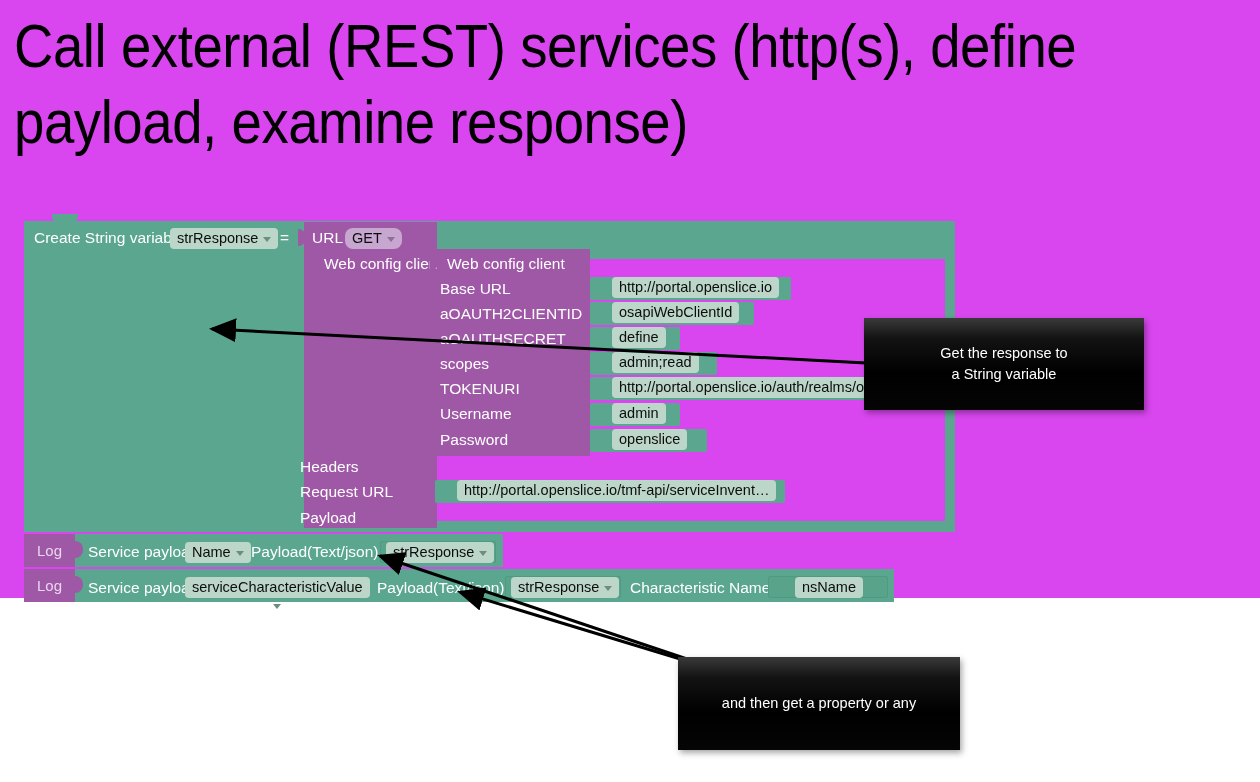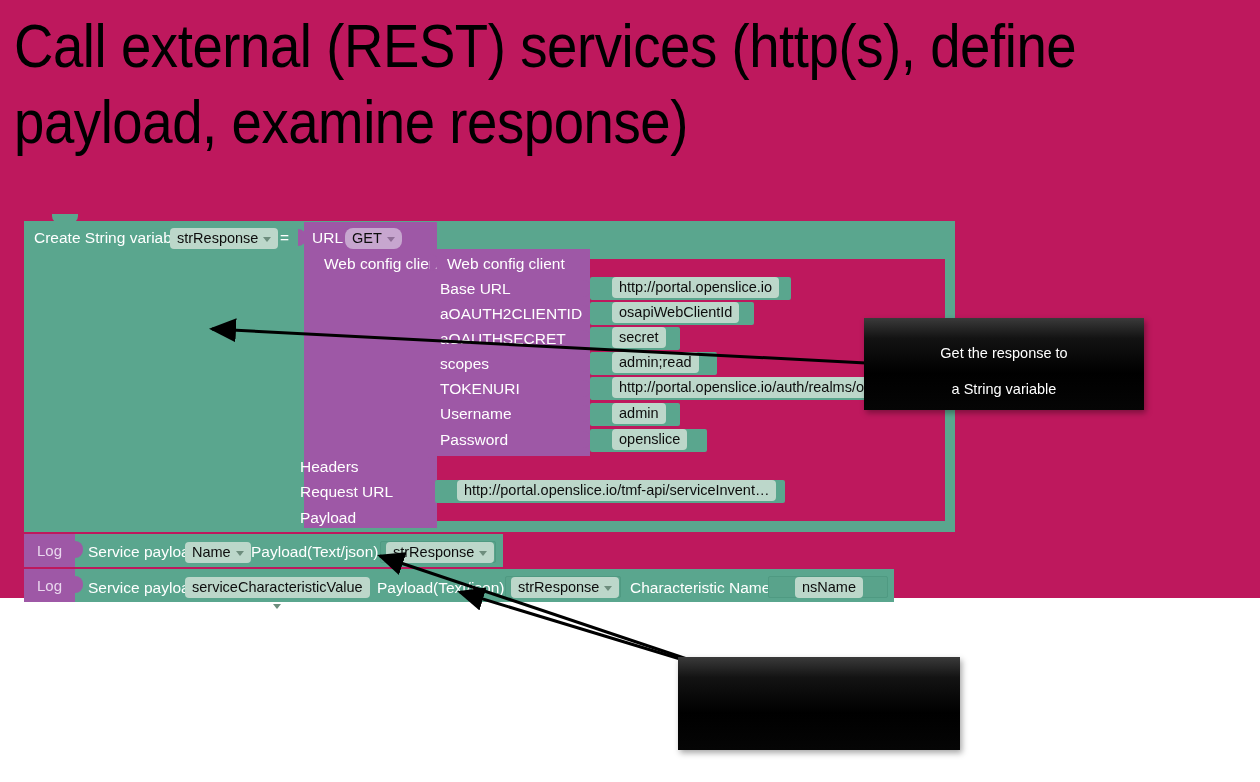--- a/index.html
+++ b/index.html
@@ -3,21 +3,21 @@
 <meta charset="utf-8">
 <style>
   * { box-sizing: border-box; }
   html, body {
     margin: 0; padding: 0;
     width: 1260px; height: 782px;
     background: #ffffff;
     font-family: "Liberation Sans", sans-serif;
     overflow: hidden;
   }
-  #stage { position: relative; width: 1260px; height: 598px; background: #be185d; padding-left: 8px; }
+  #stage { position: relative; width: 1260px; height: 598px; background: #d946ef; padding-left: 8px; }
 
   
   .slide-title {
     position: absolute;
     left: 14px; top: 8px;
     width: 1246px;
     font-size: 62px;
     line-height: 76px;
     font-weight: 400;
     letter-spacing: -0.5px;
@@ -150,21 +150,21 @@
     color: #ffffff;
     text-align: center;
     font-size: 14.5px;
     line-height: 21px;
     display: flex;
     align-items: center;
     justify-content: center;
     box-shadow: 2px 3px 6px rgba(0,0,0,0.35);
     padding: 6px 10px;
   }
-  .callout span { display: block; margin-top: 15px; }
+  .callout span { display: block; }
 
   svg.overlay {
     position: absolute; left: 0; top: 0;
     width: 1260px; height: 782px;
     pointer-events: none;
   }
 </style>
 </head>
 <body>
 
@@ -223,21 +223,21 @@
 
     <div class="plug" style="left:583px; top:305px; background:#9e58a6;"></div>
     <div class="green-val" style="left:590px; top:302px; width:164px; height:23px;"></div>
     <div class="chip" style="left:612px; top:302px;">
       <span>osapiWebClientId</span>
     </div>
 
     <div class="plug" style="left:583px; top:330px; background:#9e58a6;"></div>
     <div class="green-val" style="left:590px; top:327px; width:90px; height:23px;"></div>
     <div class="chip" style="left:612px; top:327px;">
-      <span>secret</span>
+      <span>define</span>
     </div>
 
     <div class="plug" style="left:583px; top:355px; background:#9e58a6;"></div>
     <div class="green-val" style="left:590px; top:352px; width:127px; height:23px;"></div>
     <div class="chip" style="left:612px; top:352px;">
       <span>admin;read</span>
     </div>
 
     <div class="plug" style="left:583px; top:380px; background:#9e58a6;"></div>
     <div class="green-val" style="left:590px; top:377px; width:290px; height:23px;"></div>
@@ -328,16 +328,17 @@
 
   <div class="callout" style="left:864px; top:318px; width:280px; height:92px;">
     <div>
       <span>Get the response to</span>
       <span>a String variable</span>
     </div>
   </div>
 
   <div class="callout" style="left:678px; top:657px; width:282px; height:93px;">
     <div>
+      <span>and then get a property or any</span>
     </div>
   </div>
 
 </div>
 
 </body></html>

